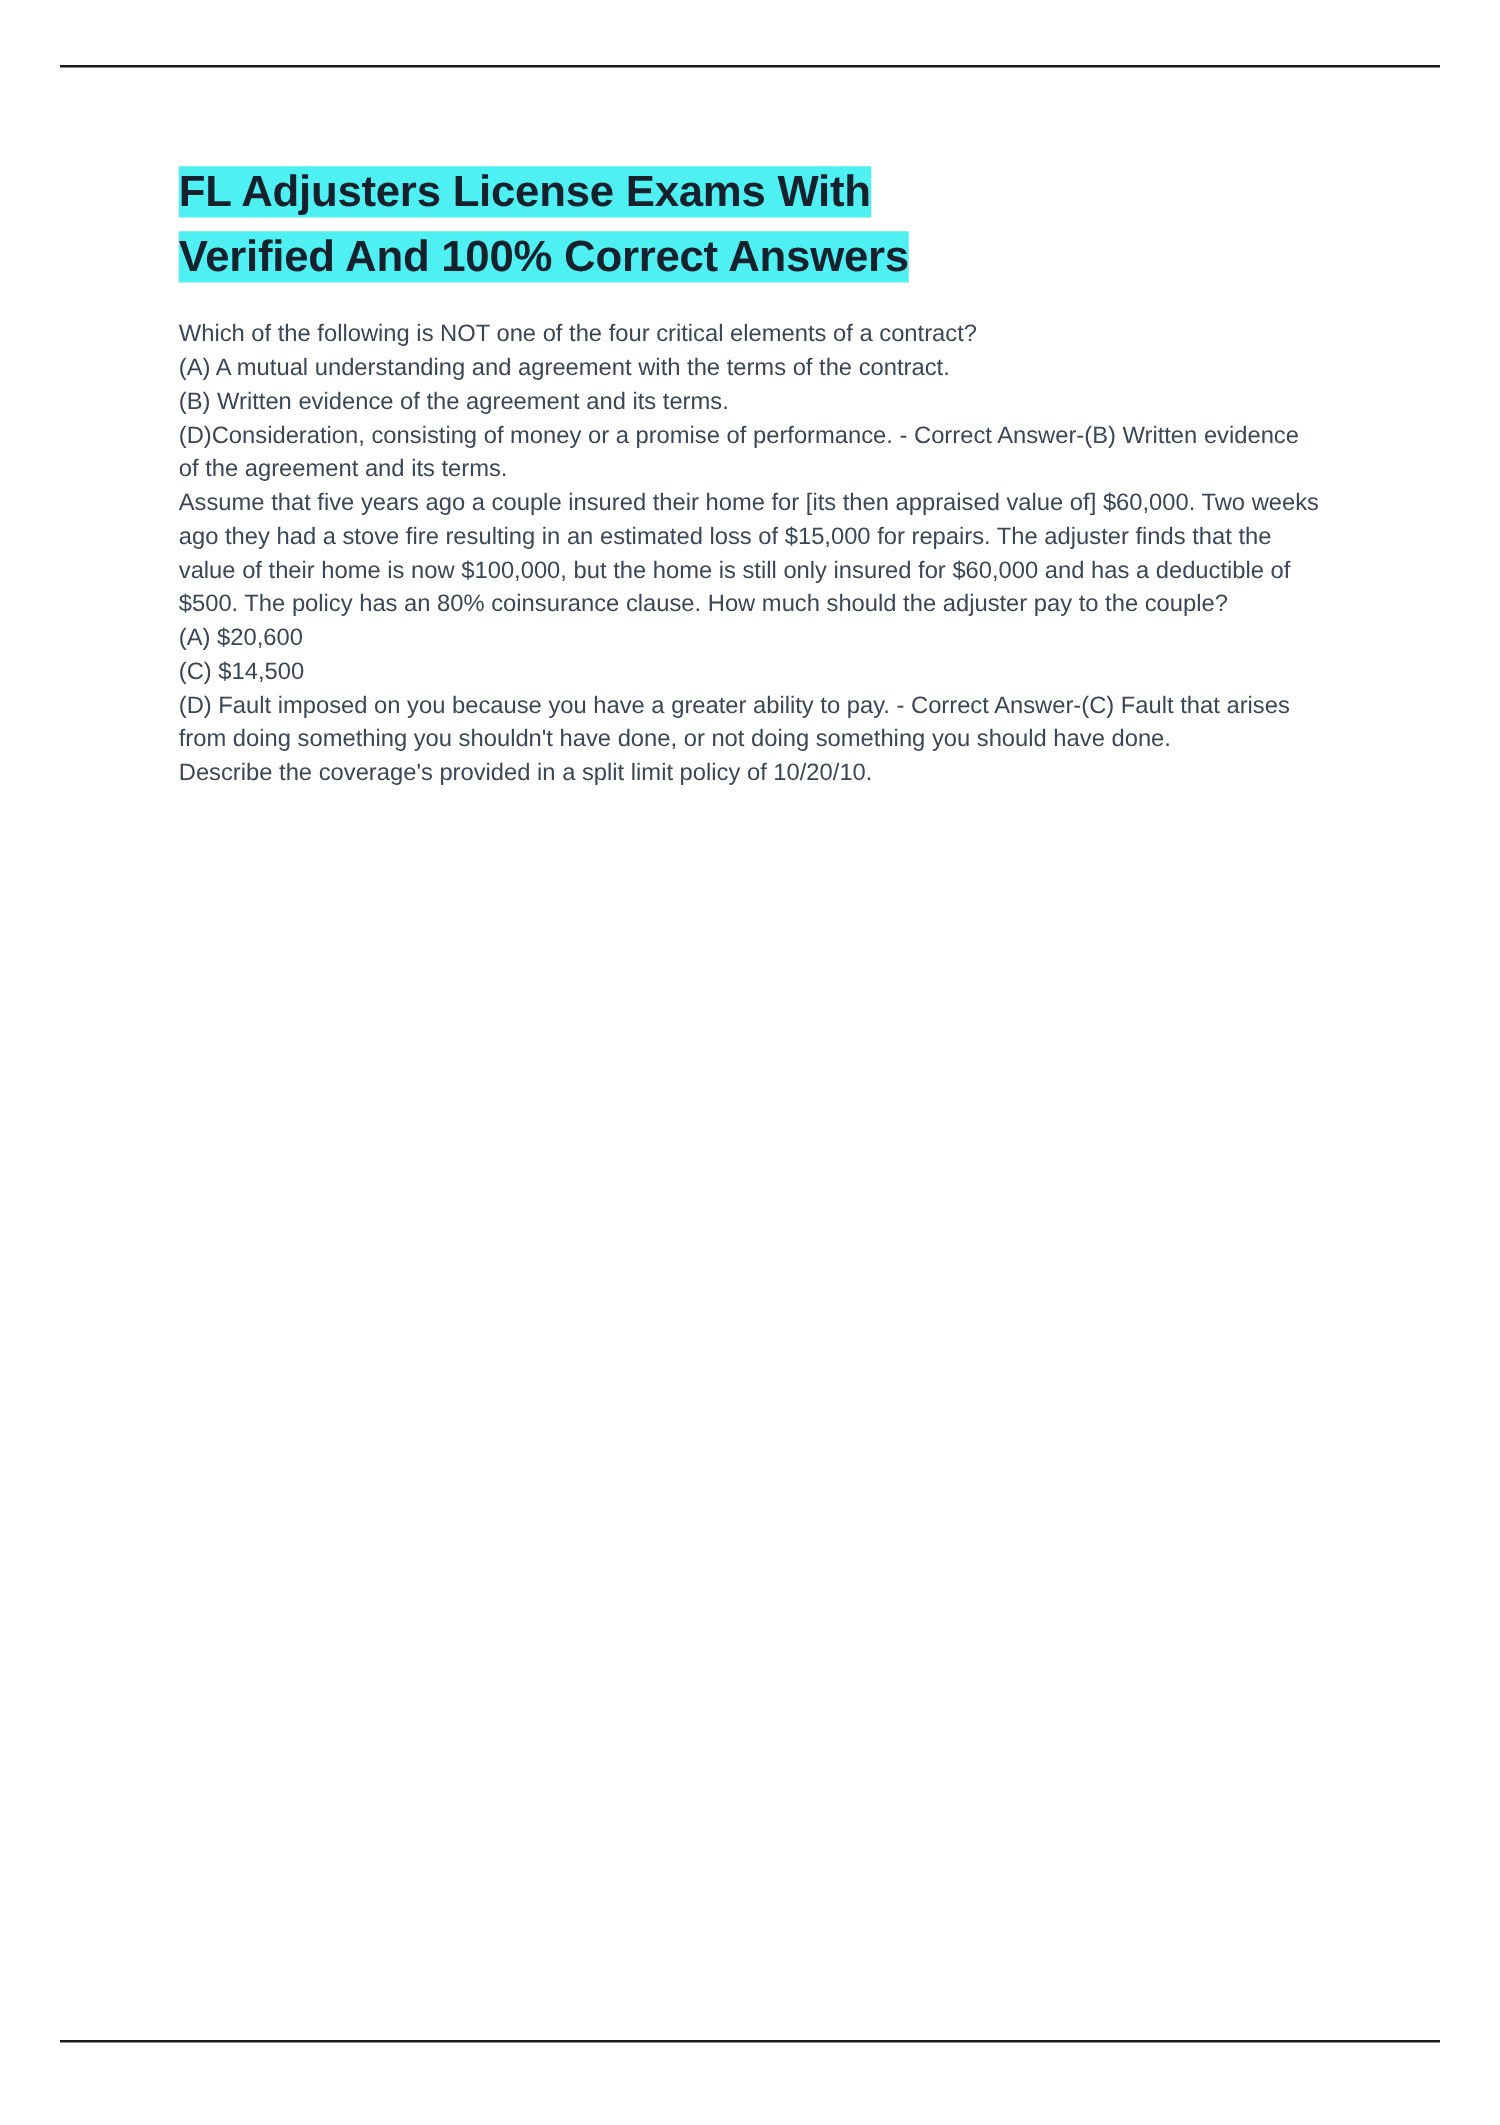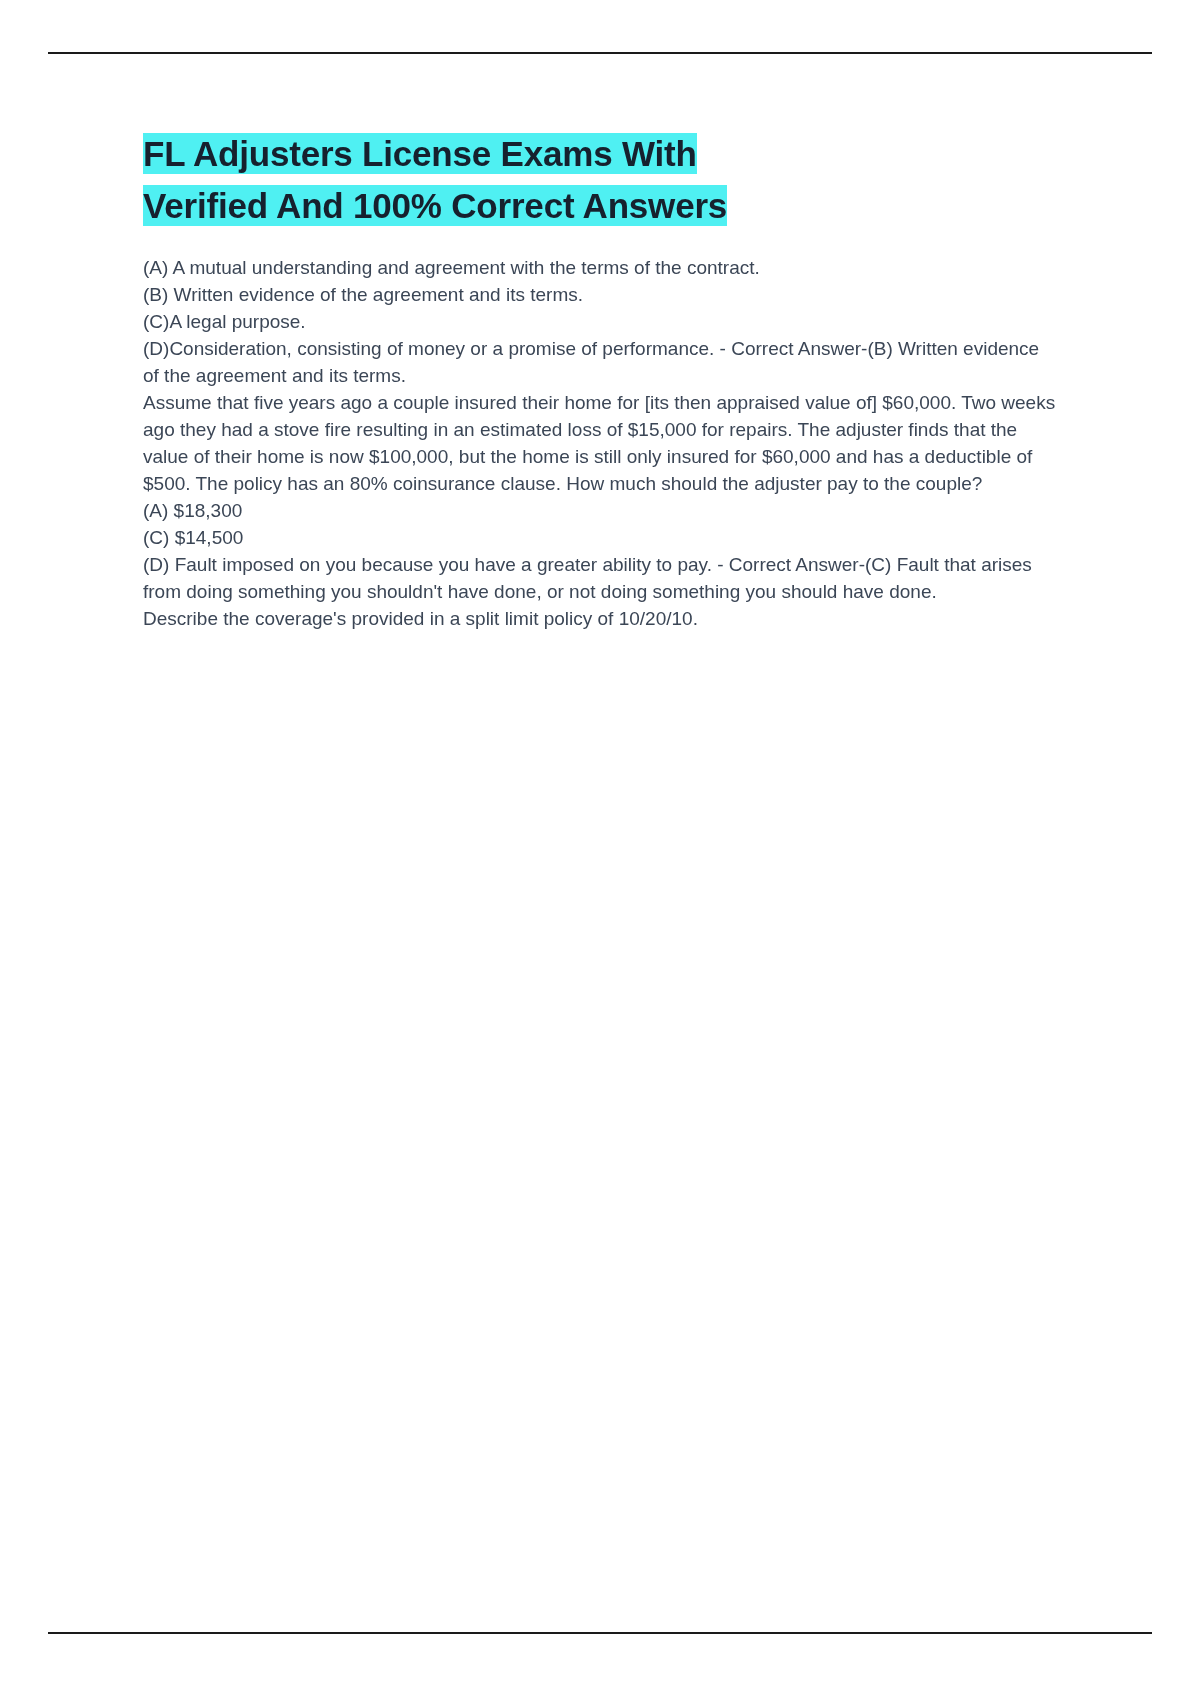--- a/index.html
+++ b/index.html
@@ -78,27 +78,27 @@
 
   <div class="content">
 
     <div class="title-wrap">
       <h1 class="doc-title">
         <span class="hl">FL Adjusters License Exams With</span><br>
         <span class="hl">Verified And 100% Correct Answers</span>
       </h1>
     </div>
 
+    <p class="para">Which of the following is NOT one of the four critical elements of a contract?</p>
     <p class="para block">(A) A mutual understanding and agreement with the terms of the contract.</p>
     <p class="para block">(B) Written evidence of the agreement and its terms.</p>
-    <p class="para block">(C)A legal purpose.</p>
     <p class="para block">(D)Consideration, consisting of money or a promise of performance. - Correct Answer-(B) Written evidence of the agreement and its terms.</p>
 
     <p class="para block">Assume that five years ago a couple insured their home for [its then appraised value of] $60,000. Two weeks ago they had a stove fire resulting in an estimated loss of $15,000 for repairs. The adjuster finds that the value of their home is now $100,000, but the home is still only insured for $60,000 and has a deductible of $500. The policy has an 80% coinsurance clause. How much should the adjuster pay to the couple?</p>
-    <p class="para block">(A) $18,300</p>
+    <p class="para block">(A) $20,600</p>
     <p class="para block">(C) $14,500</p>
 
     <p class="para block">(D) Fault imposed on you because you have a greater ability to pay. - Correct Answer-(C) Fault that arises from doing something you shouldn't have done, or not doing something you should have done.</p>
 
     <p class="para block">Describe the coverage's provided in a split limit policy of 10/20/10.</p>
 
   </div>
 
   <div class="rule rule-bottom"></div>
 

